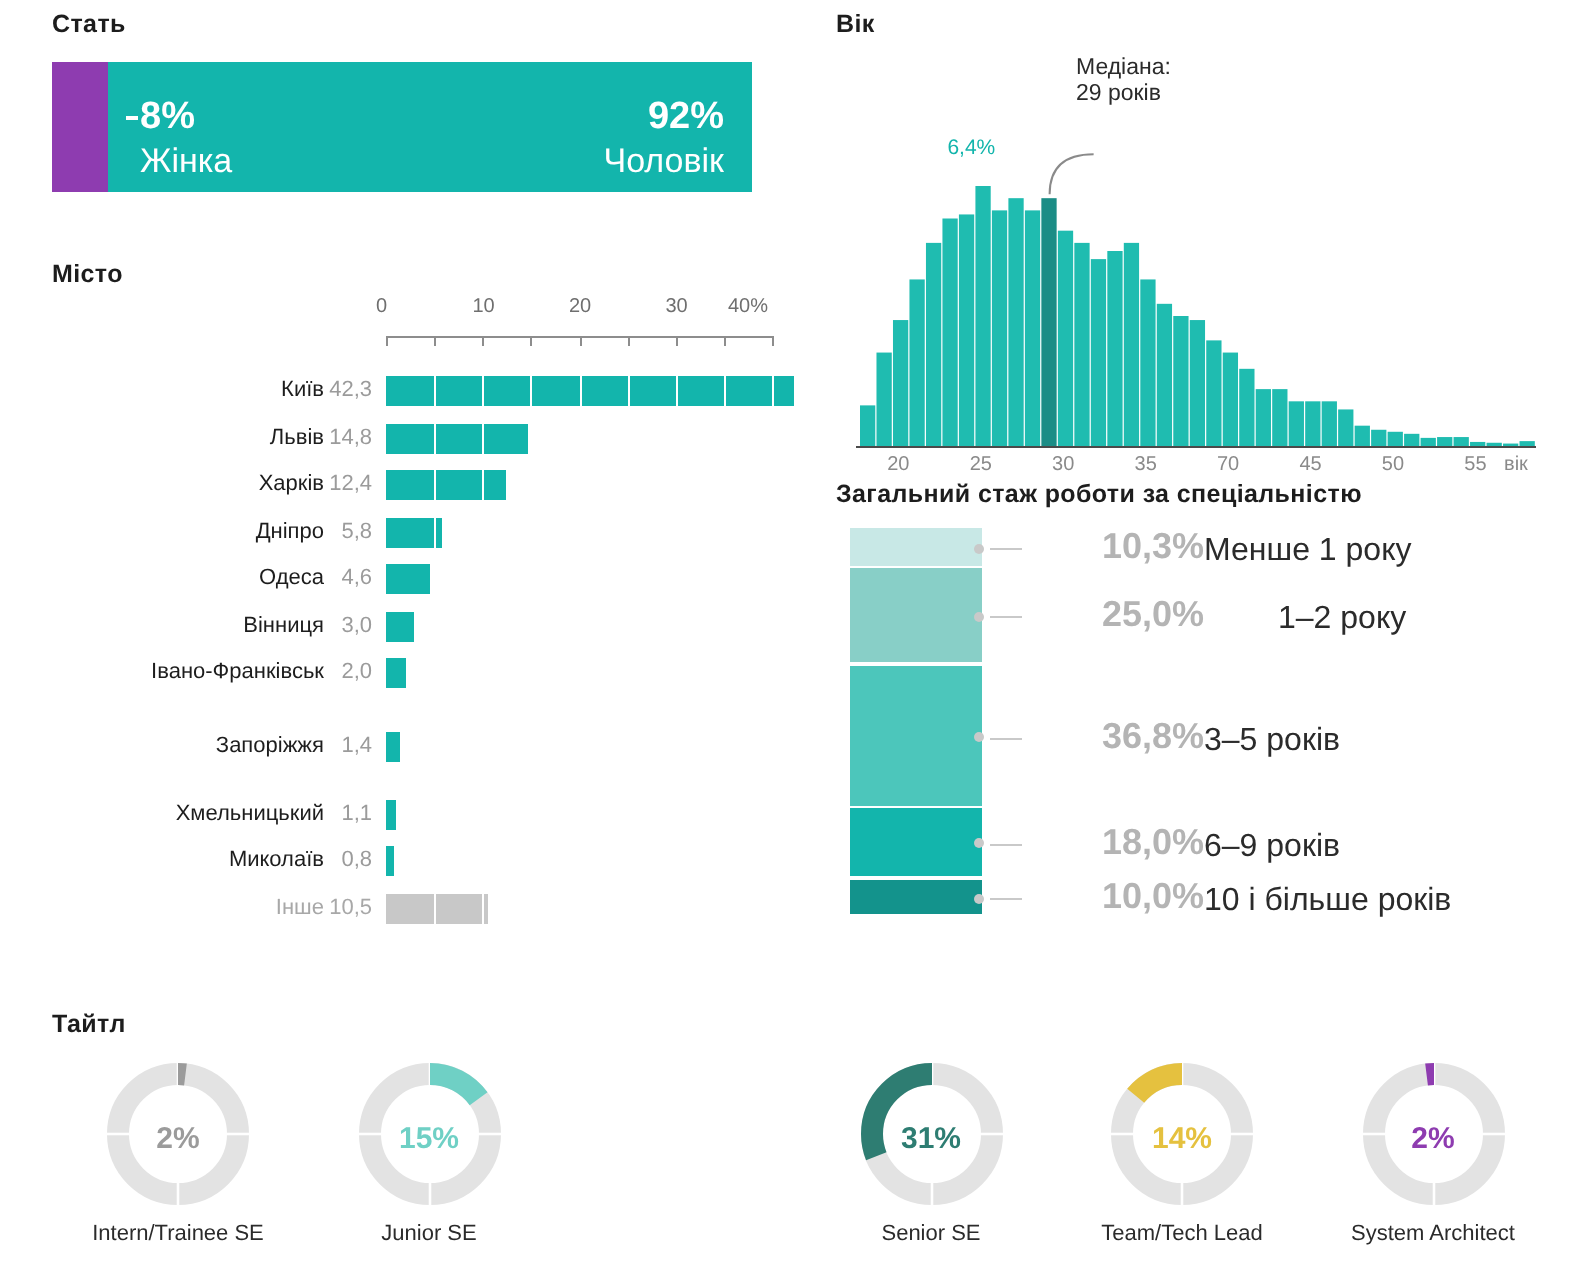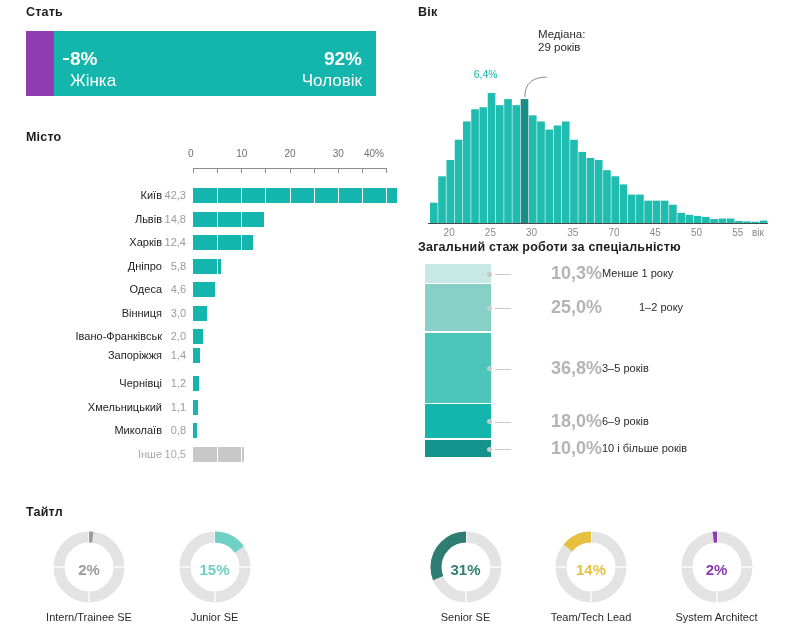--- a/index.html
+++ b/index.html
@@ -52,21 +52,21 @@
   .age-axis{position:absolute;left:10px;top:198px;width:340px;height:1px;background:#4a4a4a;}
   .age-tlbl{position:absolute;top:202px;font-size:10px;color:#8a8a8a;}
   .peak-lbl{position:absolute;font-size:10.5px;color:#13b5ac;font-weight:400;}
   .med-lbl{position:absolute;font-size:11.5px;color:#2b2b2b;line-height:13px;}
 
   
   #exp{left:418px;top:240px;width:365px;}
   #expPlot{position:relative;margin-top:10px;height:210px;}
   .exp-seg{position:absolute;left:7px;width:66px;}
   .exp-pct{position:absolute;font-size:18px;font-weight:bold;color:#b4b4b4;margin-left:36px;}
-  .exp-name{position:absolute;font-size:11px;color:#2b2b2b;white-space:nowrap;padding-left:21px;}
+  .exp-name{position:absolute;font-size:16px;color:#2b2b2b;white-space:nowrap;padding-left:21px;}
   .exp-dot{position:absolute;width:5px;height:5px;border-radius:50%;background:#c9c9c9;}
   .exp-line{position:absolute;height:1px;background:#c9c9c9;}
 
   
   #titles{left:26px;top:505px;width:740px;}
   #donutRow{position:relative;margin-top:10px;height:110px;}
   .donut{position:absolute;top:0;width:126px;text-align:center;}
   .donut svg{display:block;margin:0 auto;}
   .donut .pctTxt{
     position:absolute;left:0;right:0;top:32px;font-size:15px;font-weight:bold;
@@ -166,31 +166,25 @@
         <div class="city-val">3,0</div>
         <div class="city-bar" style="width: 14.475px;"></div>
         <div class="sepwrap" style="width: 14.475px;"></div>
       </div>
       <div class="city-row" style="top: 181px; width: 365px;">
         <div class="city-name">Івано-Франківськ</div>
         <div class="city-val">2,0</div>
         <div class="city-bar" style="width: 9.65px;"></div>
         <div class="sepwrap" style="width: 9.65px;"></div>
       </div>
-      <div class="city-row" style="top: 200px; width: 365px; text-decoration: underline;">
+      <div class="city-row" style="top: 218px; width: 365px; text-decoration: underline;">
         <div class="city-name">Запоріжжя</div>
         <div class="city-val">1,4</div>
         <div class="city-bar" style="width: 6.755px;"></div>
         <div class="sepwrap" style="width: 6.755px;"></div>
-      </div>
-      <div class="city-row" style="top: 228px; width: 365px;">
-        <div class="city-name">Чернівці</div>
-        <div class="city-val">1,2</div>
-        <div class="city-bar" style="width: 5.79px;"></div>
-        <div class="sepwrap" style="width: 5.79px;"></div>
       </div>
       <div class="city-row" style="top: 251.5px; width: 365px;">
         <div class="city-name">Хмельницький</div>
         <div class="city-val">1,1</div>
         <div class="city-bar" style="width: 5.3075px;"></div>
         <div class="sepwrap" style="width: 5.3075px;"></div>
       </div>
       <div class="city-row" style="top: 275px; width: 365px;">
         <div class="city-name">Миколаїв</div>
         <div class="city-val">0,8</div>

